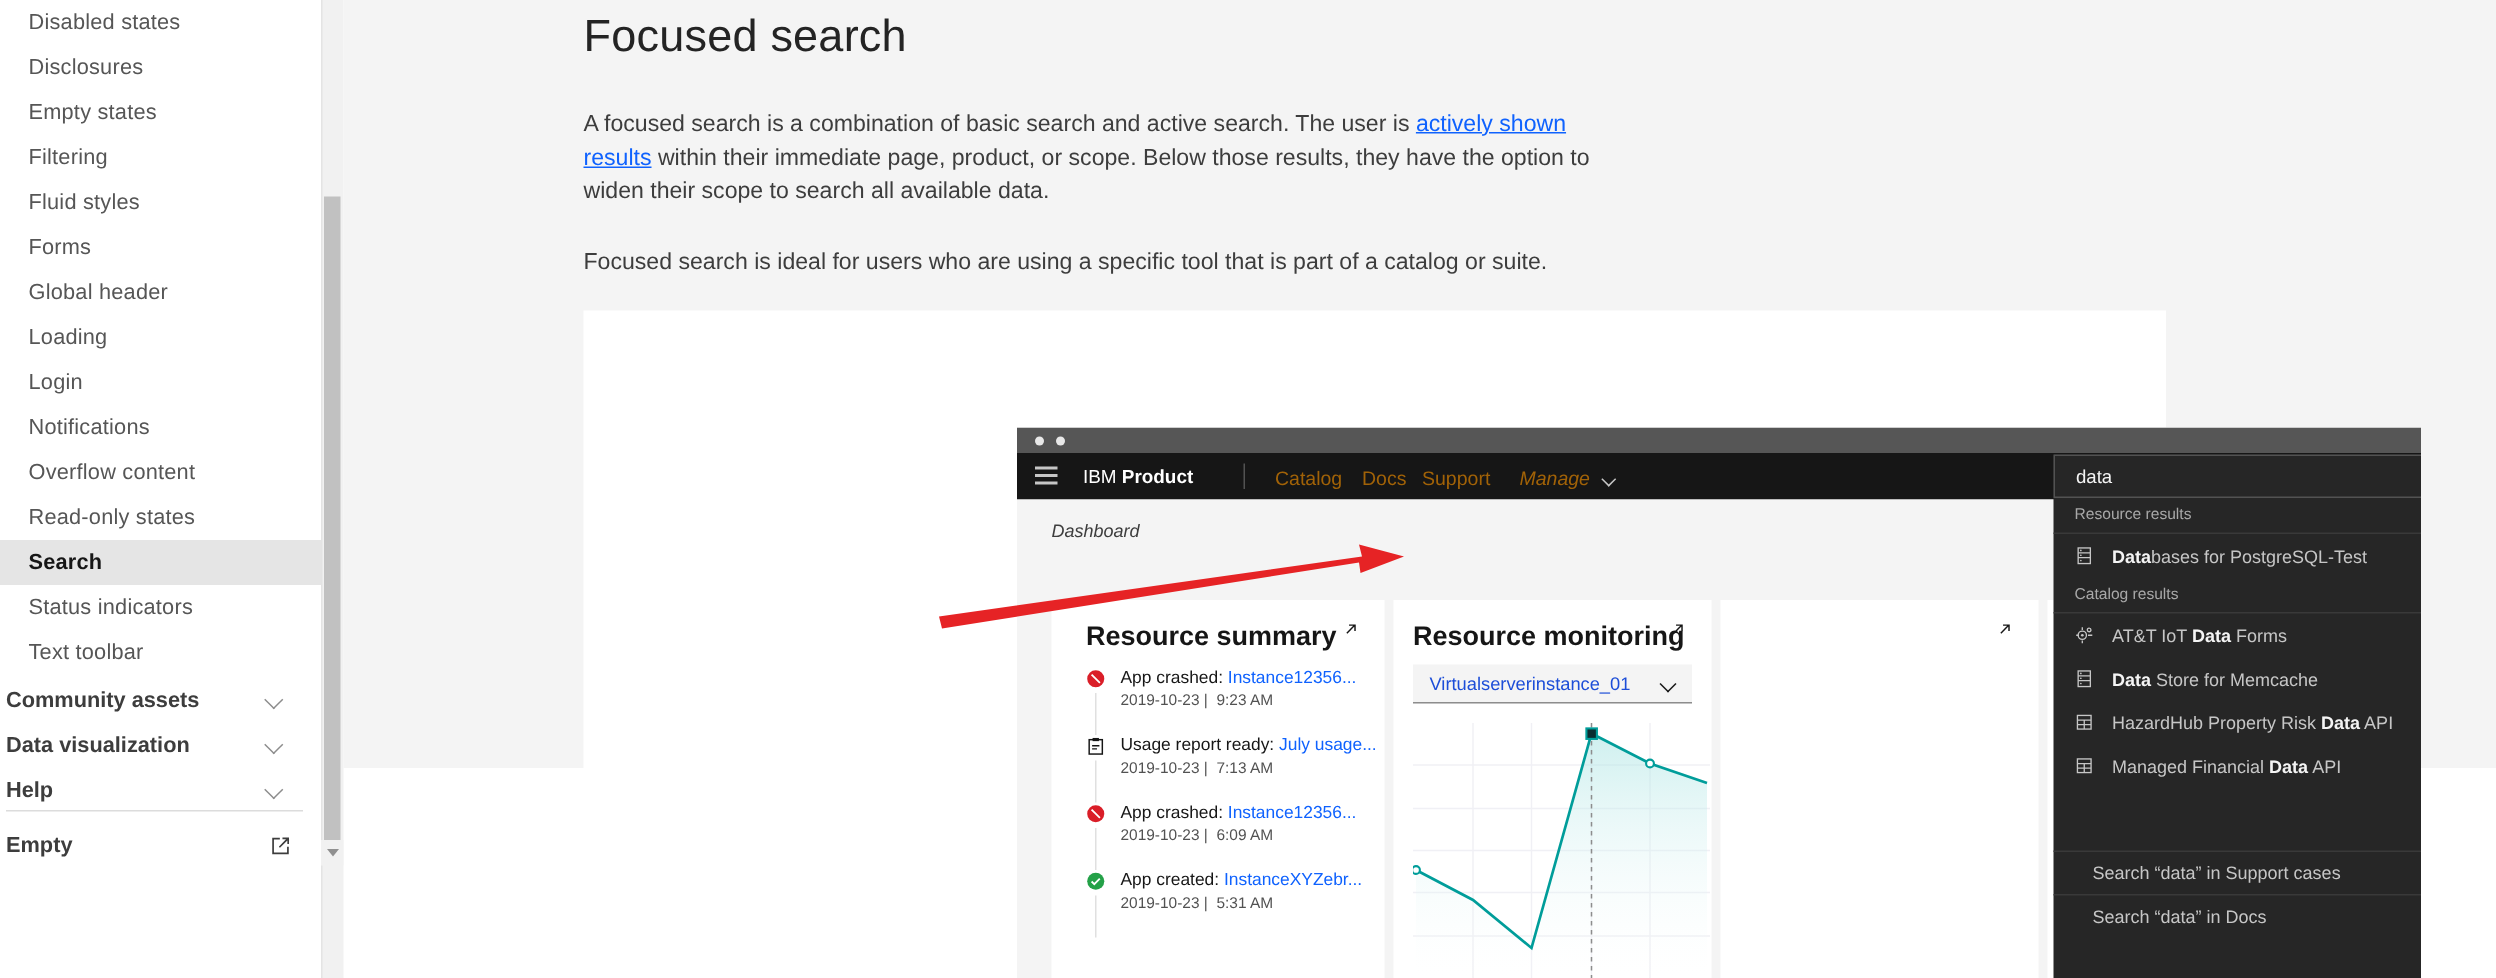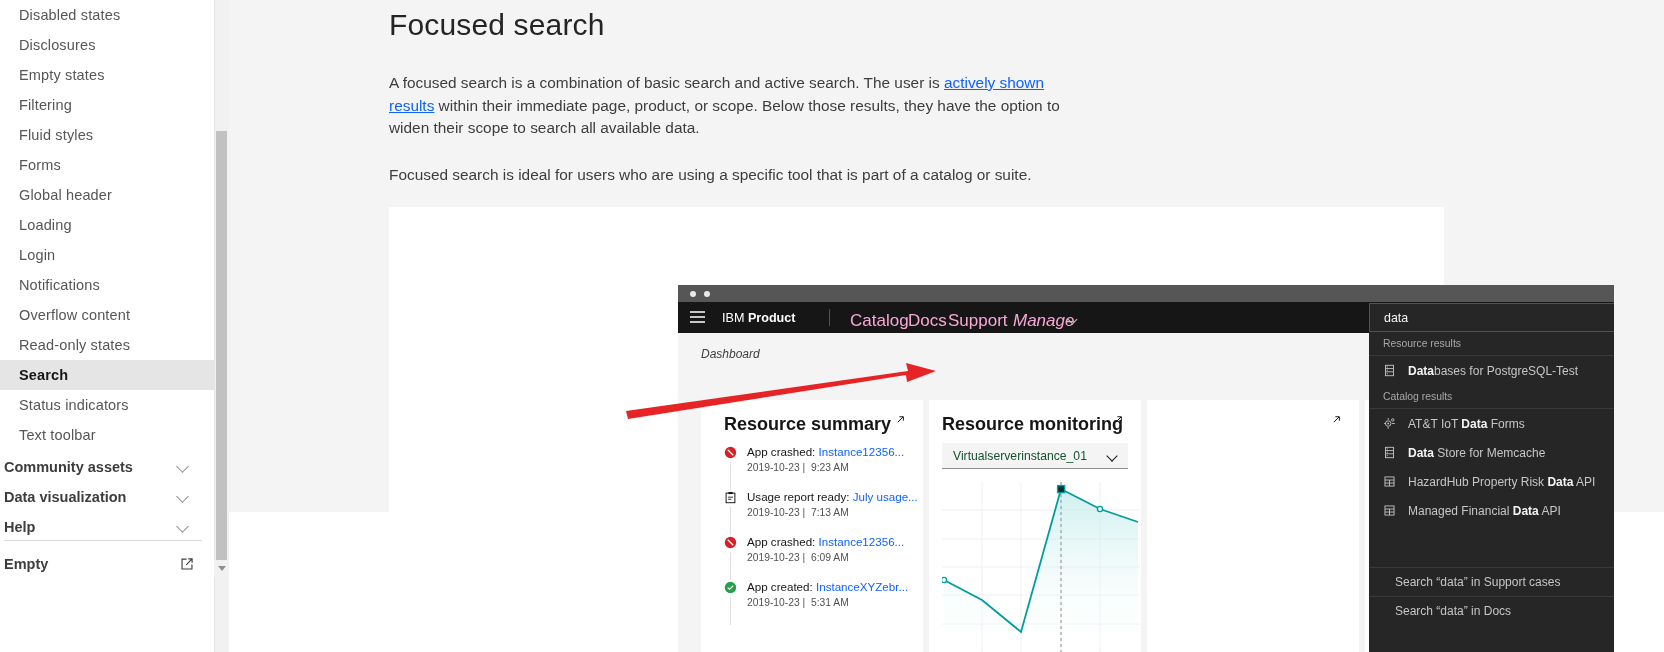--- a/index.html
+++ b/index.html
@@ -132,21 +132,21 @@
   #brand {
     position:absolute; left:44px; top:9px;
     font-size:12.6px; color:#ffffff; white-space:nowrap;
   }
   #brand b { font-weight:bold; }
   #brand-sep {
     position:absolute; left:151px; top:7px; width:1px; height:17px;
     background:#525252;
   }
   .hnav {
-    position:absolute; top:9px; font-size:17px; color:#f9a8d4;
+    position:absolute; top:9px; font-size:13px; color:#a16207;
     cursor:pointer; white-space:nowrap;
   }
   #hnav-catalog { left:172px; }
   #hnav-docs    { left:230px; }
   #hnav-support { left:270px; }
   #hnav-manage  { left:335px;font-style:italic; }
   #manage-chev {
     position:absolute; left:391px; top:14px; width:7px; height:7px;
     border-right:1.3px solid #c6c6c6; border-bottom:1.3px solid #c6c6c6;
     transform:rotate(45deg);
@@ -203,21 +203,21 @@
     position:absolute; left:23px; top:16px; font-size:10.3px; color:#525252; white-space:nowrap;
   }
 
   
   #dropdown {
     position:absolute; left:13px; top:43px; width:186px; height:26px;
     background:#f4f4f4; border-bottom:1px solid #8d8d8d;
     display:flex; align-items:center; cursor:pointer;
   }
   #dropdown-label {
-    margin-left:11px; font-size:12.2px; color:#14532d; white-space:nowrap;
+    margin-left:11px; font-size:12.2px; color:#1d4ed8; white-space:nowrap;
   }
   #dd-chev {
     position:absolute; right:12px; top:9px; width:8px; height:8px;
     border-right:1.3px solid #161616; border-bottom:1.3px solid #161616;
     transform:rotate(45deg);
   }
   #chart-box { position:absolute; left:13px; top:82px; width:198px; height:170px; }
 
   
   .bar {

